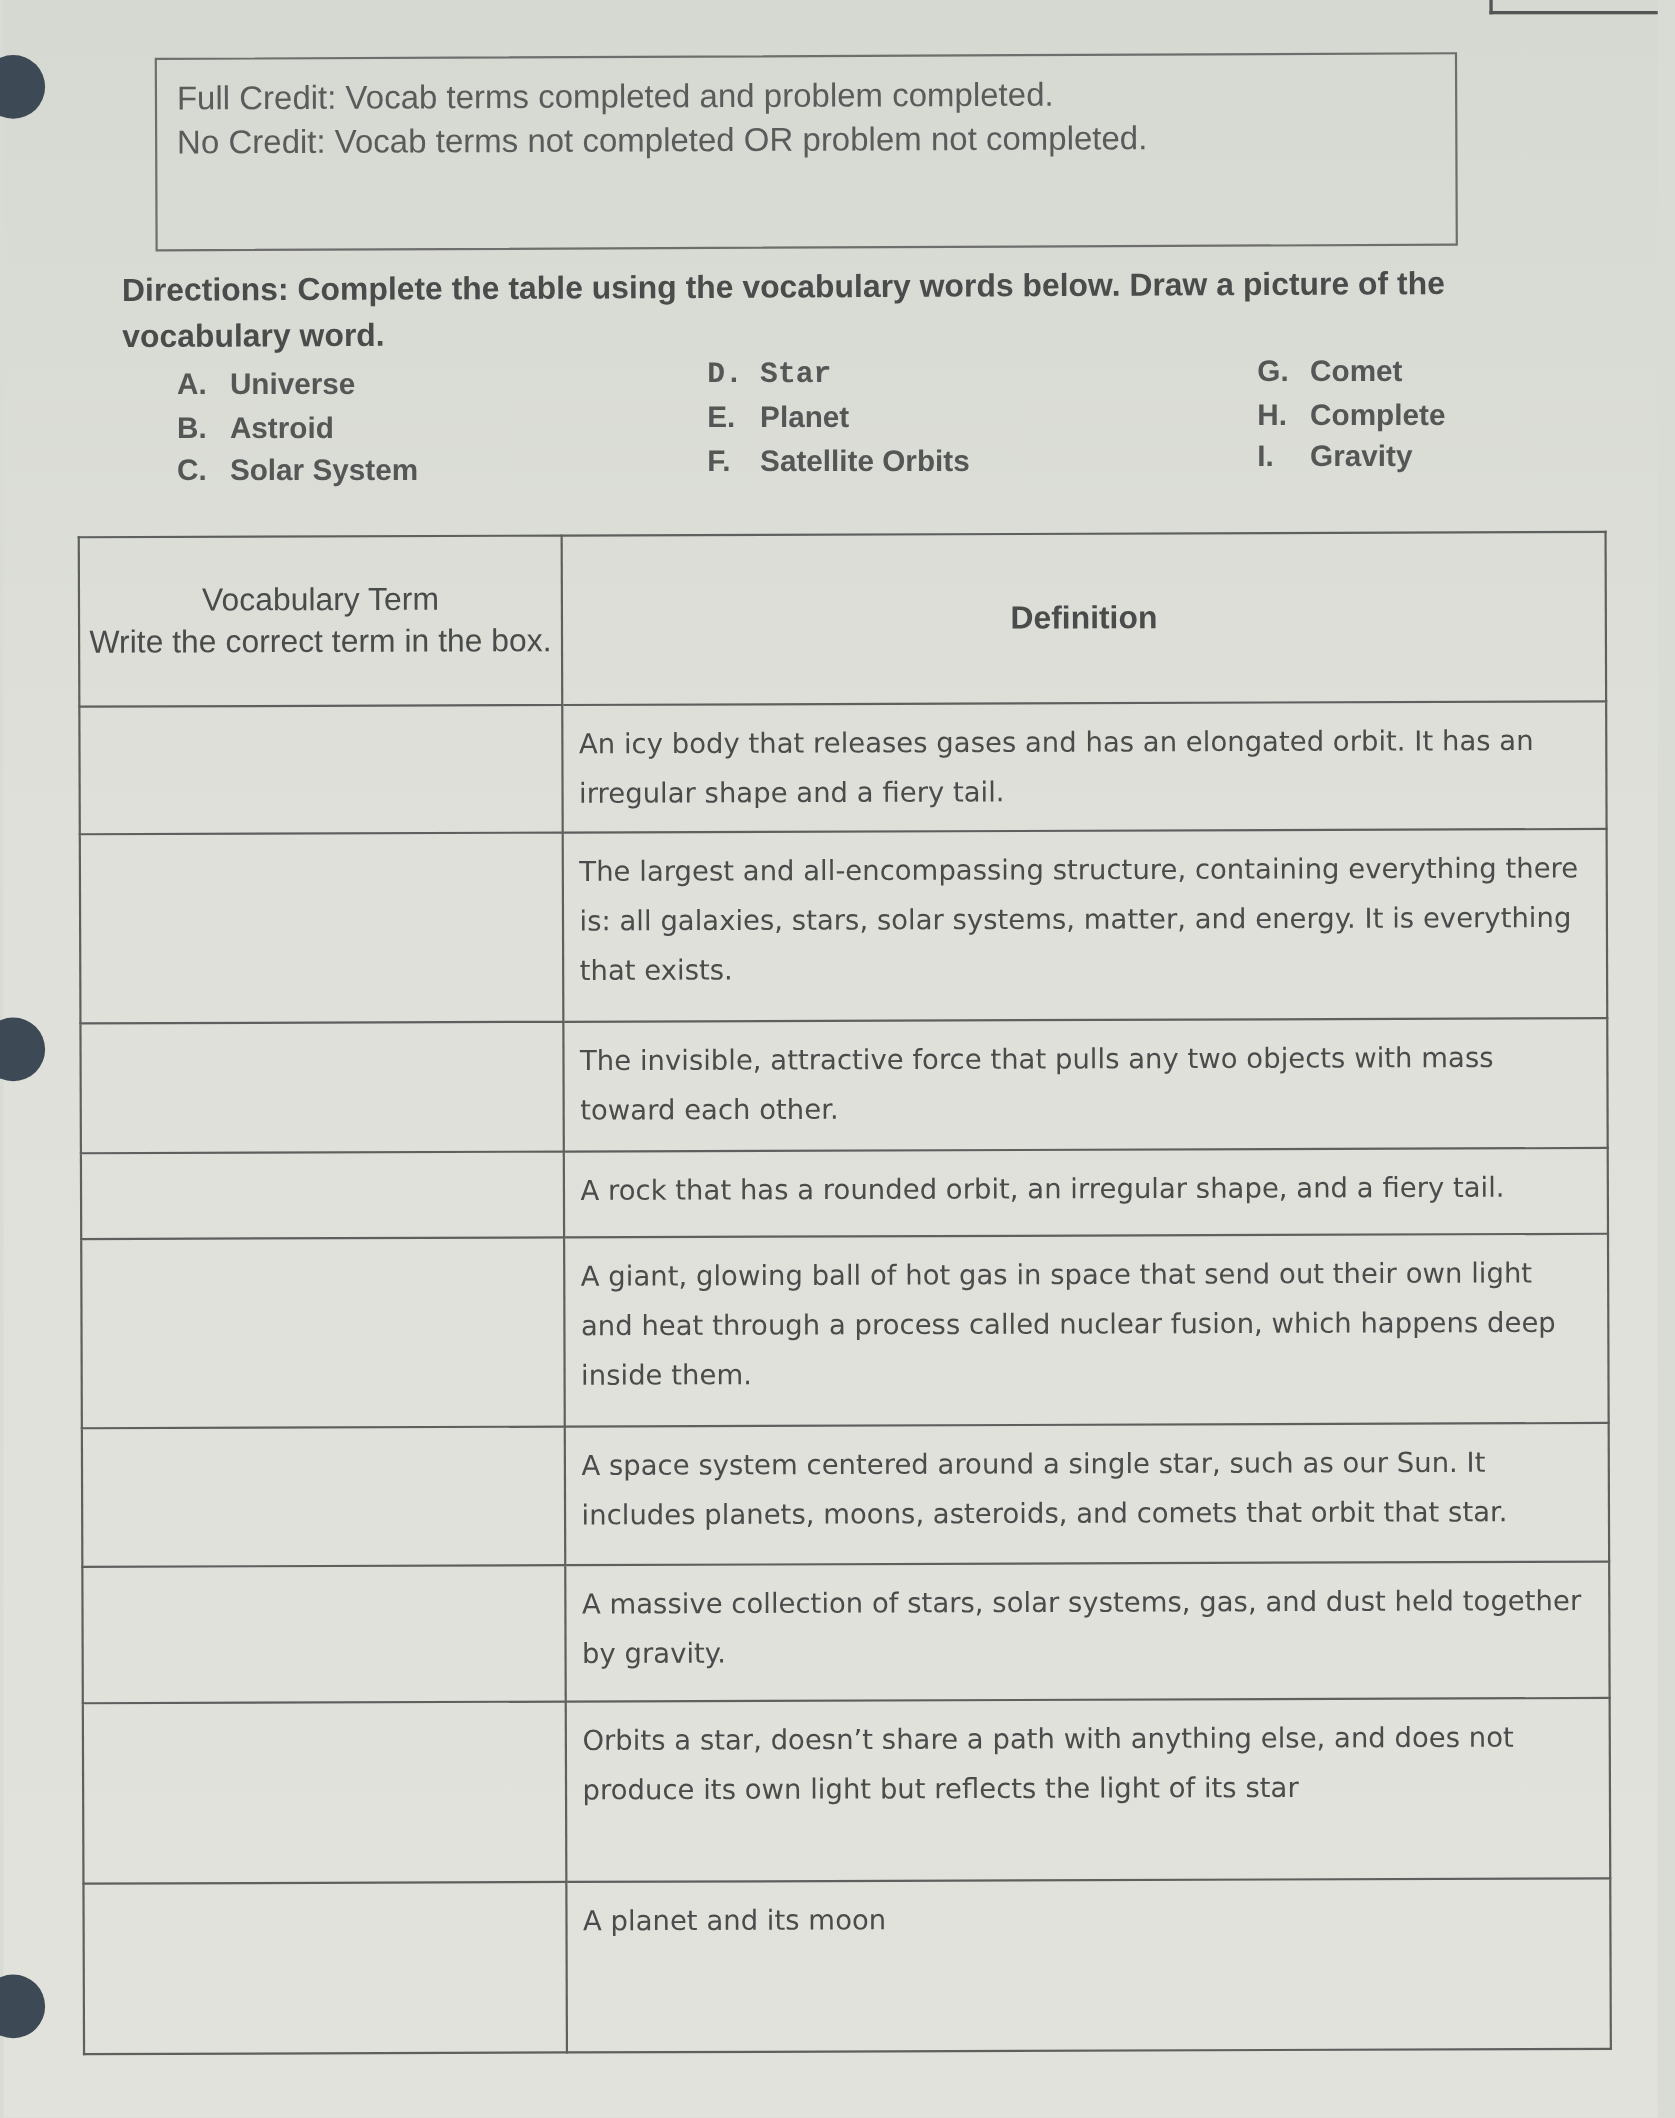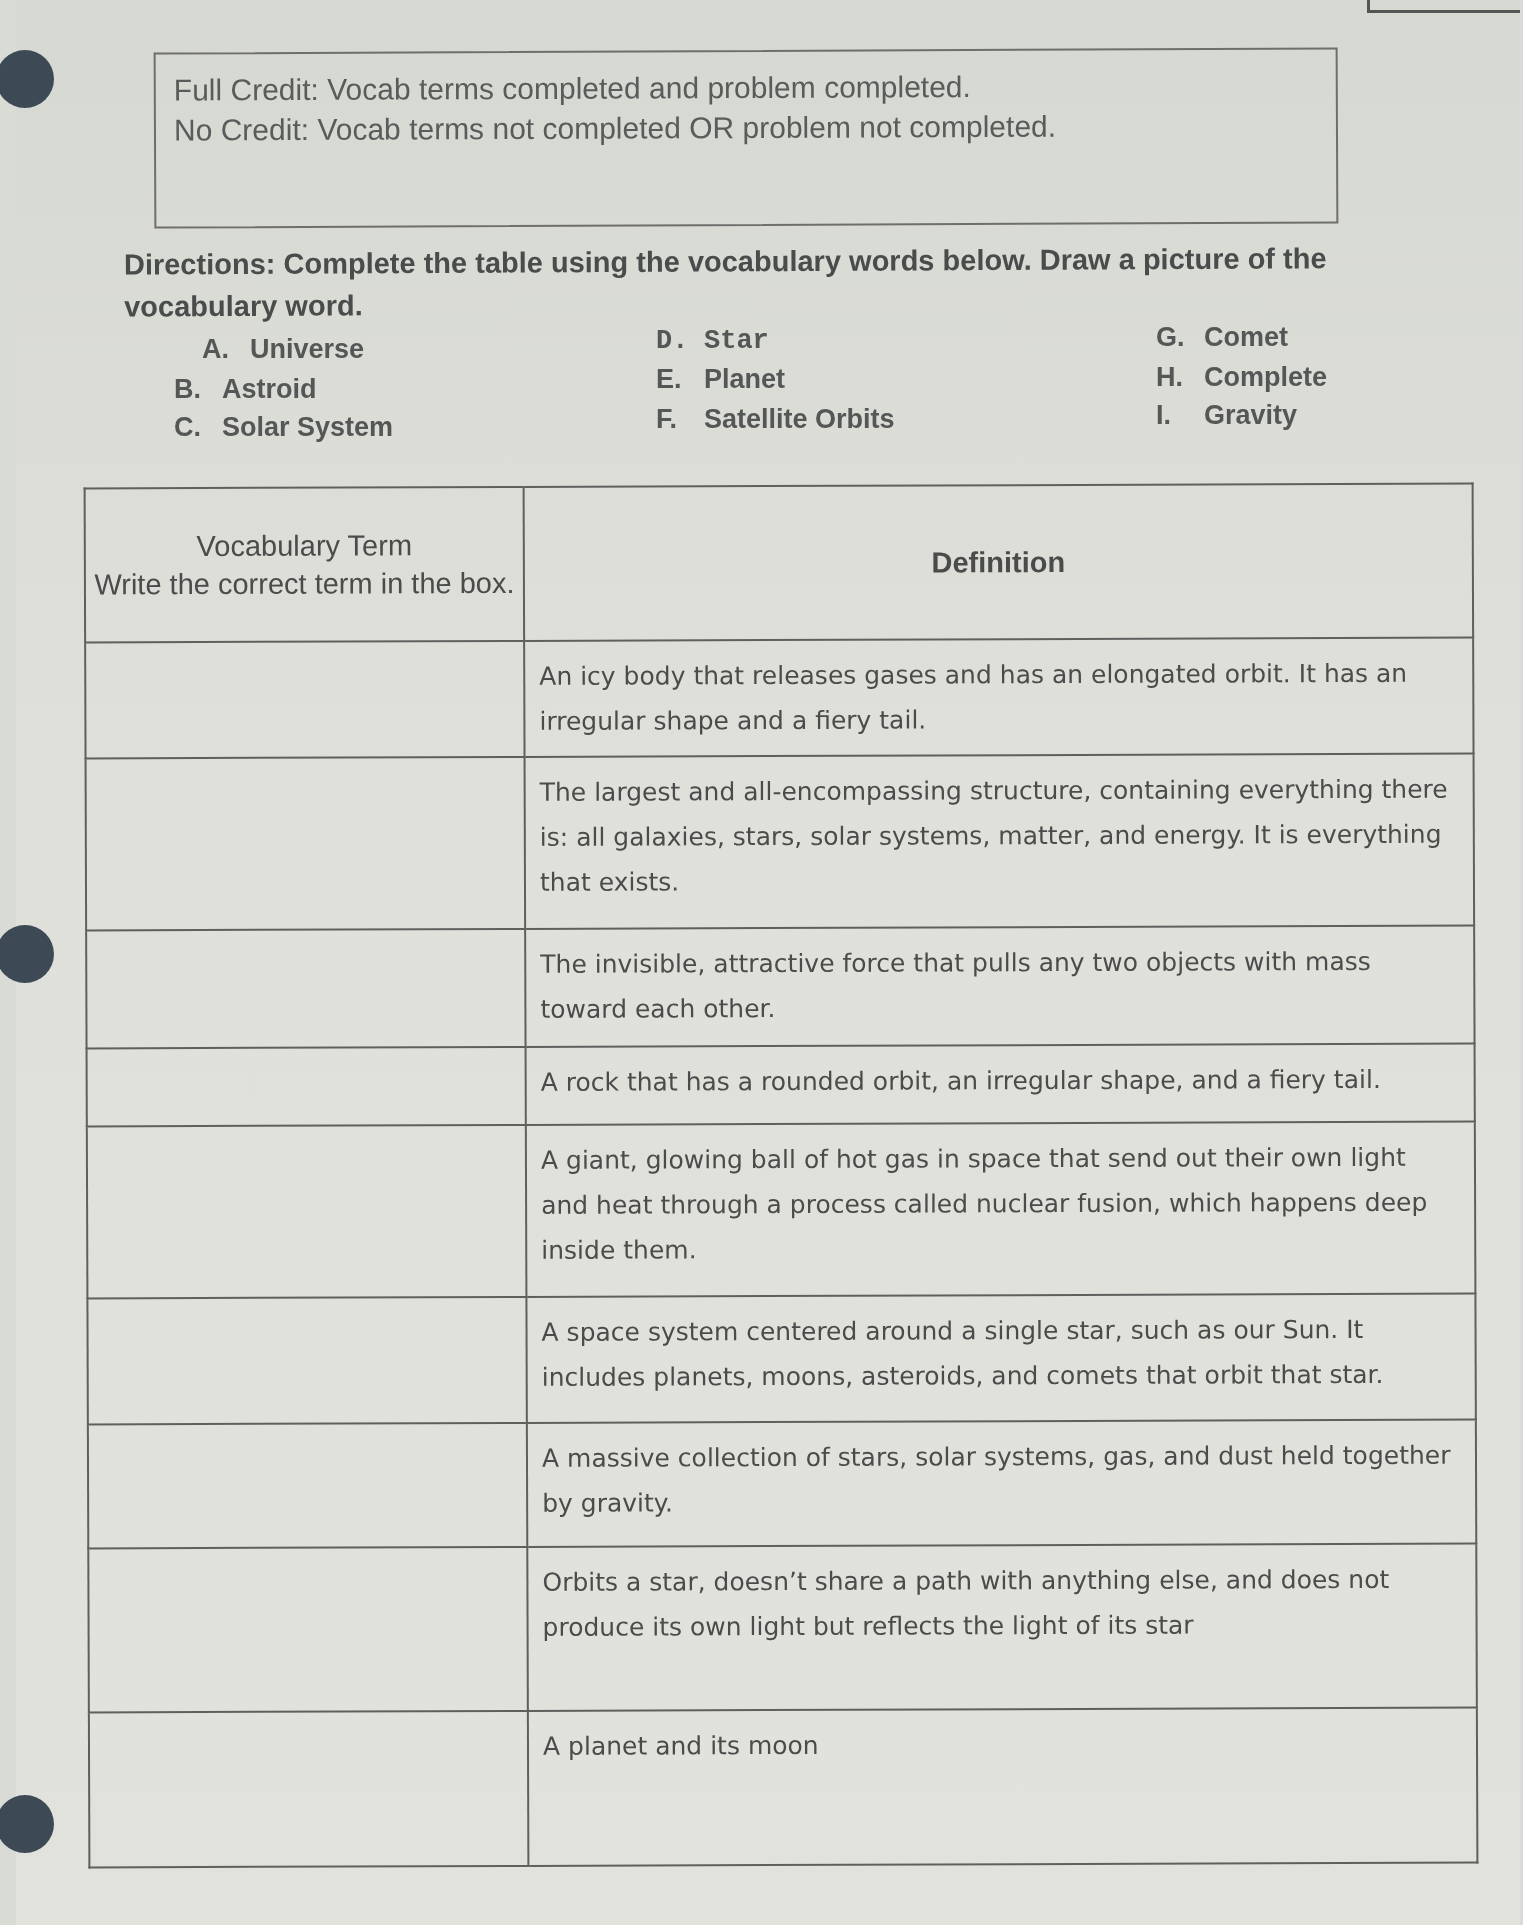--- a/index.html
+++ b/index.html
@@ -4,21 +4,21 @@
 <style>
   html, body { margin: 0; padding: 0; }
   body {
     width: 1523px; height: 1925px; overflow: hidden;
     background: #d9dbd5;
     position: relative;
     font-family: "Liberation Sans", sans-serif;
     color: #3e4040;
   }
   .paper {
-    position: absolute; left: 16px; top: 0; width: 1504px; height: 1925px;
+    position: absolute; left: 3px; top: 0; width: 1504px; height: 1925px;
     background: linear-gradient(180deg, #d6d8d2 0%, #dfe0da 40%, #e2e2dc 100%);
   }
   .hole {
     position: absolute; width: 58px; height: 58px; border-radius: 50%;
     background: #3d4a55; left: -20px;
   }
   .corner-tab {
     position: absolute; right: 0; top: 0; width: 150px; height: 10px;
     border: 3px solid #555; border-top: none; border-right: none;
   }
@@ -75,21 +75,21 @@
   <div class="corner-tab"></div>
 
   <div class="credit-box">
     <div class="credit-line">Full Credit: Vocab terms completed and problem completed.</div>
     <div class="credit-line">No Credit: Vocab terms not completed OR problem not completed.</div>
   </div>
 
   <div class="directions">Directions: Complete the table using the vocabulary words below. Draw a picture of the vocabulary word.</div>
 
   <div class="vocab-list">
-    <div class="vocab-item" style="left:0; top:12px;margin-left:28px;"><span class="letter">A.</span><span>Universe</span></div>
+    <div class="vocab-item" style="left:0; top:12px;"><span class="letter">A.</span><span>Universe</span></div>
     <div class="vocab-item" style="left:0; top:52px;"><span class="letter">B.</span><span>Astroid</span></div>
     <div class="vocab-item" style="left:0; top:90px;"><span class="letter">C.</span><span>Solar System</span></div>
 
     <div class="vocab-item" style="left:482px; top:4px;font-family:Liberation Mono, monospace;"><span class="letter">D.</span><span>Star</span></div>
     <div class="vocab-item" style="left:482px; top:42px;"><span class="letter">E.</span><span>Planet</span></div>
     <div class="vocab-item" style="left:482px; top:82px;"><span class="letter">F.</span><span>Satellite Orbits</span></div>
 
     <div class="vocab-item" style="left:982px; top:0px;"><span class="letter">G.</span><span>Comet</span></div>
     <div class="vocab-item" style="left:982px; top:40px;"><span class="letter">H.</span><span>Complete</span></div>
     <div class="vocab-item" style="left:982px; top:78px;"><span class="letter">I.</span><span>Gravity</span></div>

